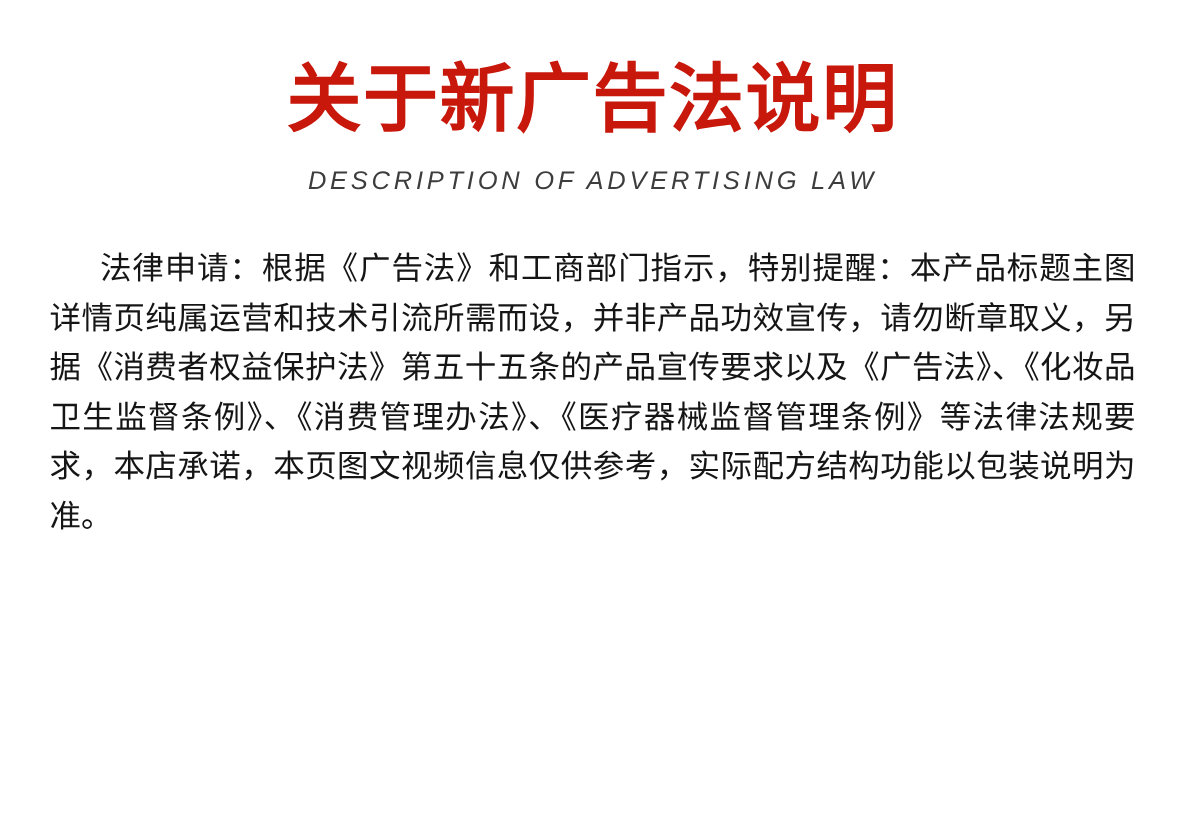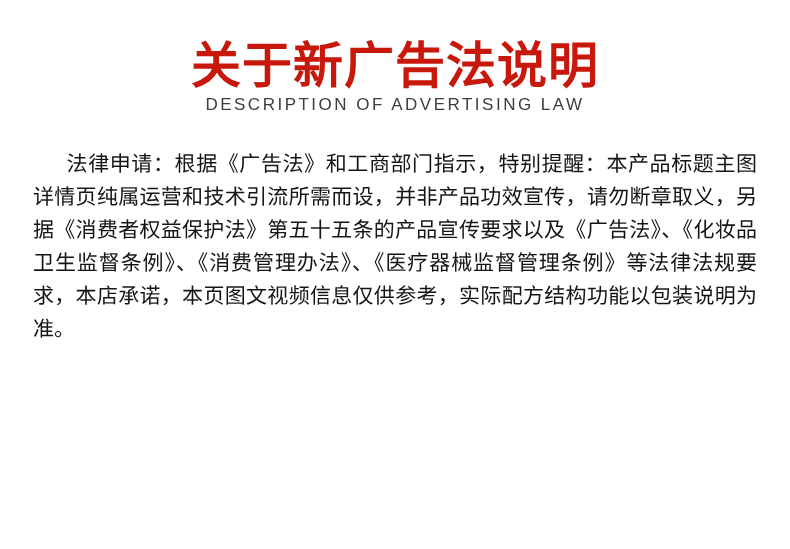--- a/index.html
+++ b/index.html
@@ -29,27 +29,28 @@
   .head h1 {
     margin: 0;
     text-align: center;
     color: var(--title-red);
     font-size: 50px;
     line-height: 1.12;
     font-weight: 700;
     letter-spacing: 1px;
   }
   .head .sub {
-    margin-top: 1px;
+    margin-top: 17px;
     text-align: center;
     color: var(--subtitle-gray);
     font-size: 17px;
     font-weight: 400;
     letter-spacing: 2.5px;
     white-space: nowrap;
+    font-style: italic;
   }
   .body-text {
     margin-top: 32px;
     font-size: 21px;
     line-height: 33px;
     color: var(--body-text);
     text-align: justify;
     text-justify: inter-ideograph;
   }
   .para {

